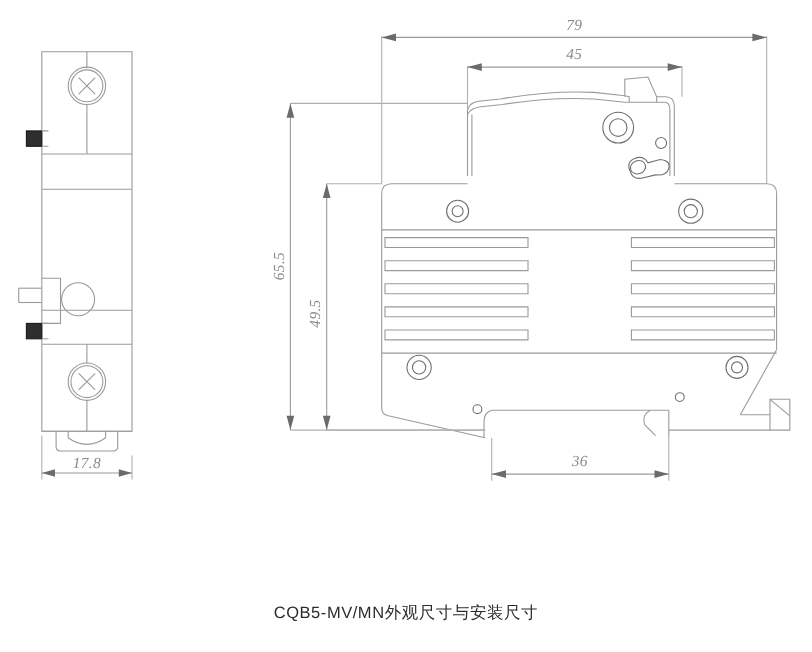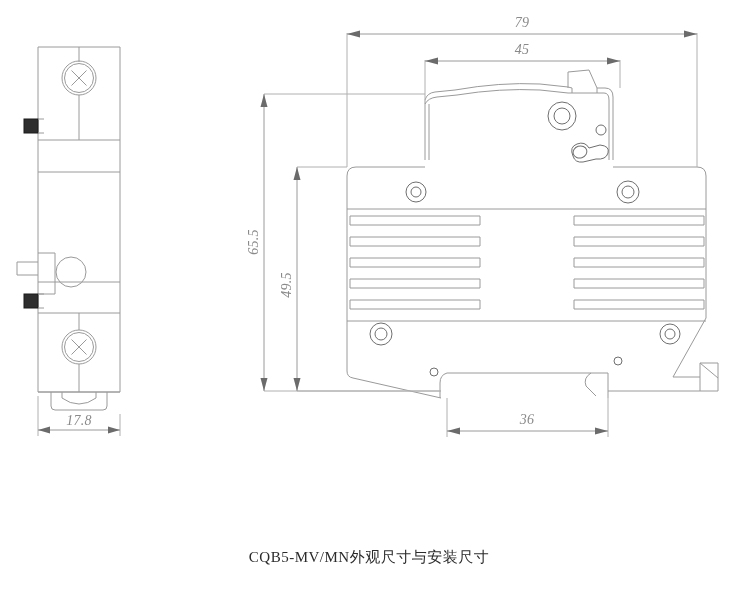--- a/index.html
+++ b/index.html
@@ -64,21 +64,21 @@
     letter-spacing: 0.3px;
   }
   .caption-box {
     position: absolute;
     left: 0;
     top: 548px;
     width: 738px;
     text-align: center;
   }
   .caption-text {
-    font-family: Liberation Serif, serif;
+    font-family: Liberation Sans, sans-serif;
     font-size: 15px;
     color: #2b2b2b;
     letter-spacing: 0.5px;
     white-space: nowrap;
   }
 </style>
 </head>
 <body>
 
 <div id="drawing-root">

